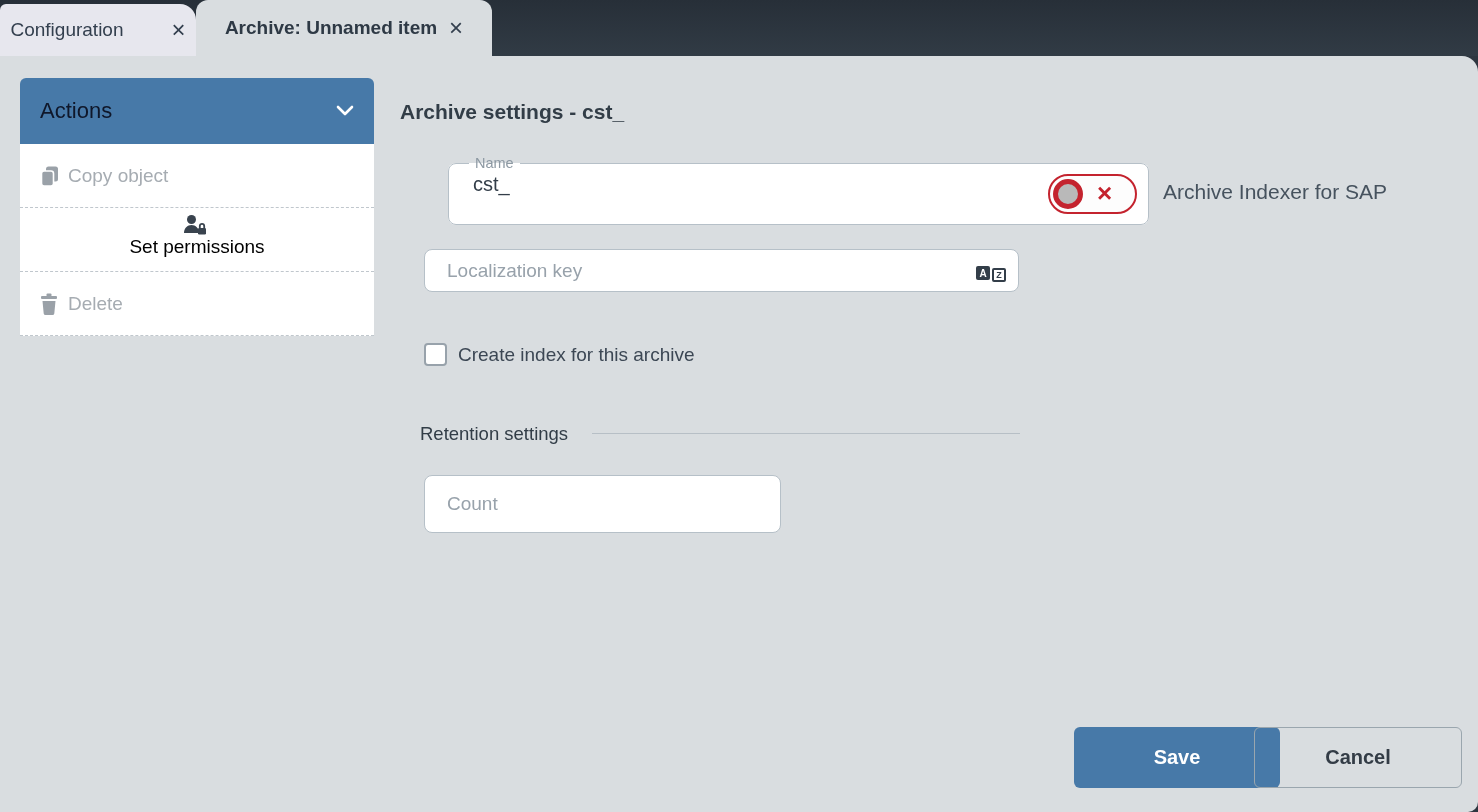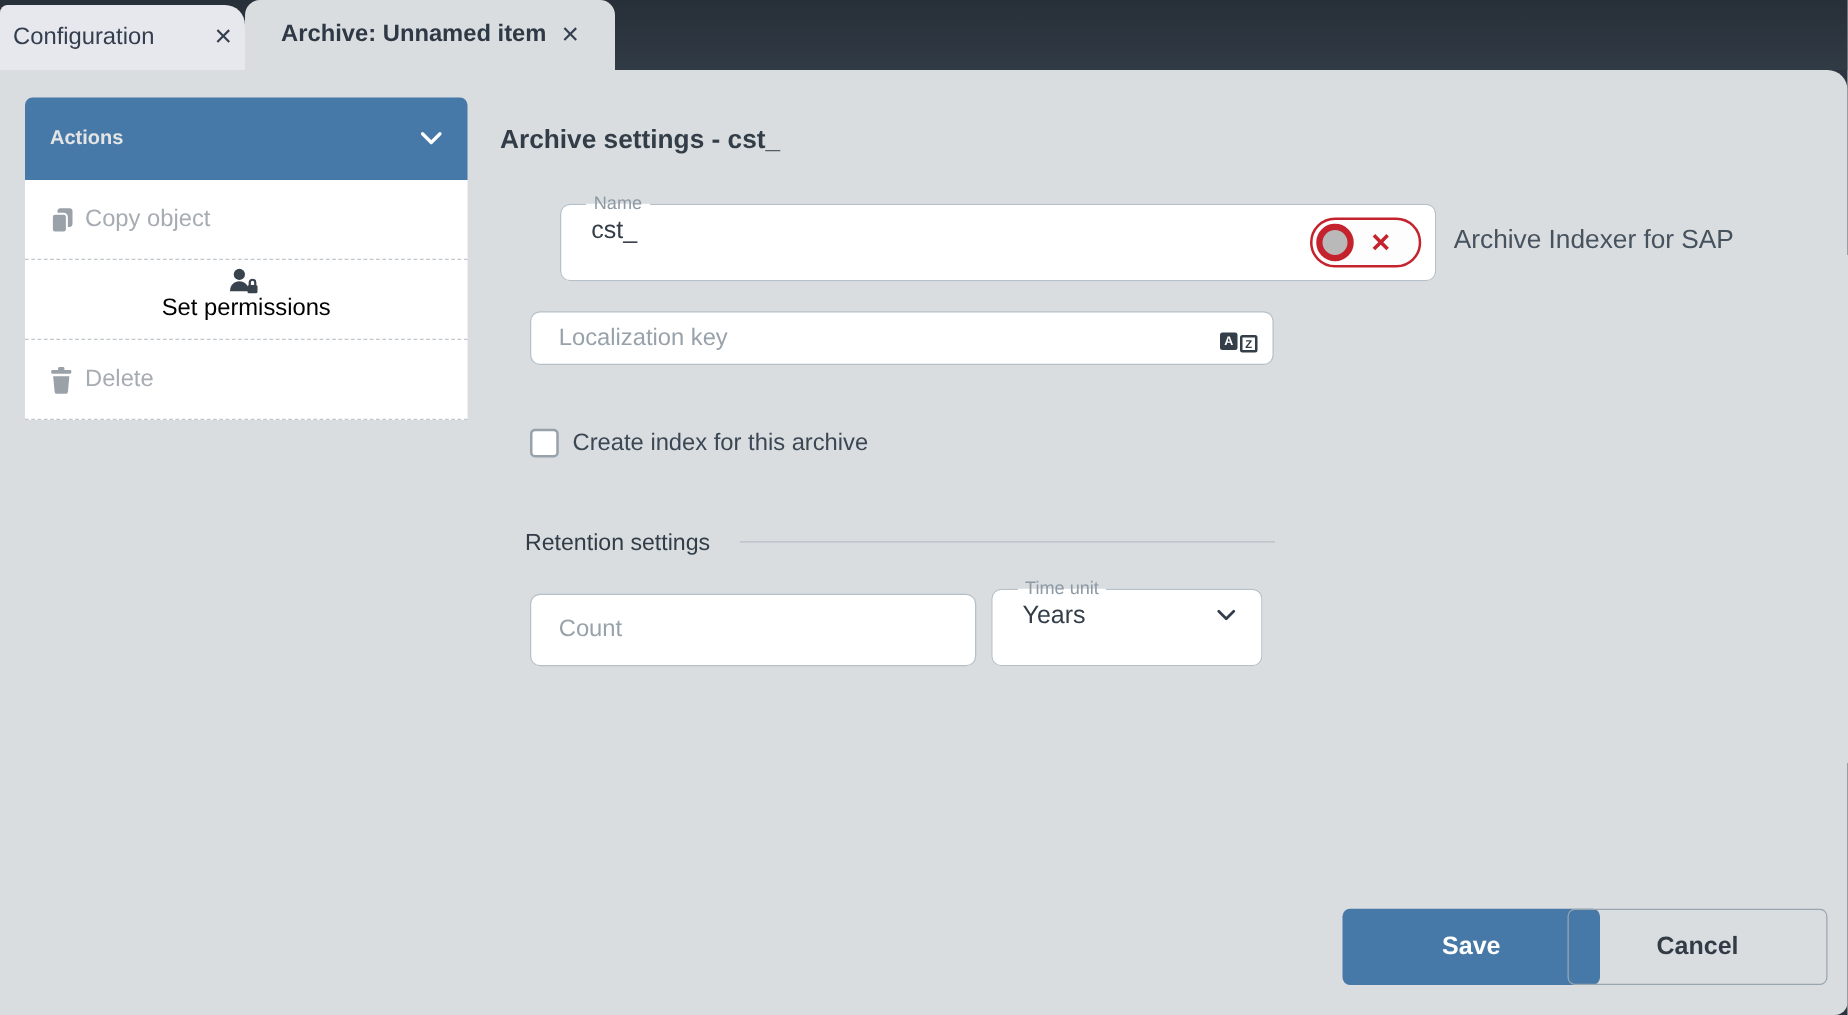--- a/index.html
+++ b/index.html
@@ -45,21 +45,21 @@
     border-bottom-right-radius: 10px;
   }
 
   
   .sidebar { position: absolute; left: 20px; top: 22px; width: 354px; }
   .sidebar-header {
     height: 66px; background: #4779a8; border-radius: 6px 6px 0 0;
     display: flex; align-items: center; justify-content: space-between;
     padding: 0 20px; cursor: pointer;
   }
-  .sidebar-header .hdr-label { color: #e5e5e5; font-size: 16px; font-weight: 700; }
+  .sidebar-header .hdr-label { color: #0f172a; font-size: 22px; font-weight: 400; }
   .sidebar-item {
     height: 64px; background: #ffffff;
     display: flex; align-items: center; padding: 4px 18px;
     border-bottom: 1px dashed #c0c7cd;
     font-size: 19px; cursor: pointer;
   }
   .sidebar-item .icon-box { width: 30px; display: flex; align-items: center; }
   .sidebar-item.enabled { color: #000000; flex-direction: column; }
   .sidebar-item.disabled { color: #a6acb2; cursor: default; }
 
@@ -250,31 +250,20 @@
 
   <div class="section-row">
     <span class="section-label">Retention settings</span>
     <span class="section-divider"></span>
   </div>
 
   <div class="plain-field count-field">
     <input type="text" placeholder="Count" style="">
   </div>
 
-  <fieldset class="timeunit-field">
-    <legend>Time unit</legend>
-    <div class="timeunit-inner">
-      <span class="timeunit-value">Years</span>
-      <span>
-        <svg width="16" height="11" viewBox="0 0 16 11">
-          <polyline points="2,2 8,8 14,2" fill="none" stroke="#333e49" stroke-width="2.2" stroke-linecap="round" stroke-linejoin="round"></polyline>
-        </svg>
-      </span>
-    </div>
-  </fieldset>
 
   <div class="toggle">
     <span class="toggle-knob"></span>
     <span class="toggle-x">×</span>
   </div>
   <div class="indexer-label">Archive Indexer for SAP</div>
 
   <button class="btn btn-save">Save</button>
   <button class="btn btn-cancel">Cancel</button>
 

